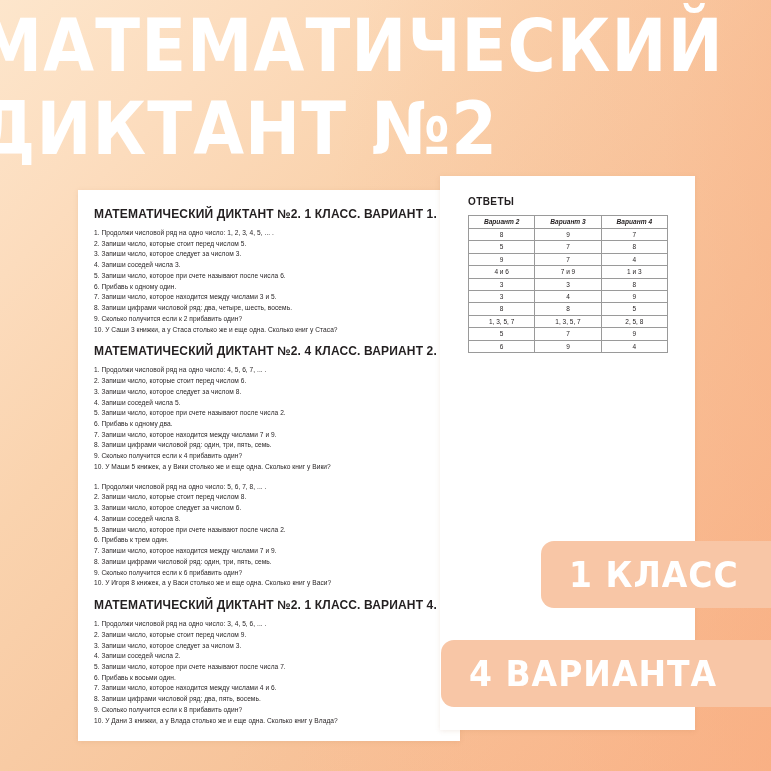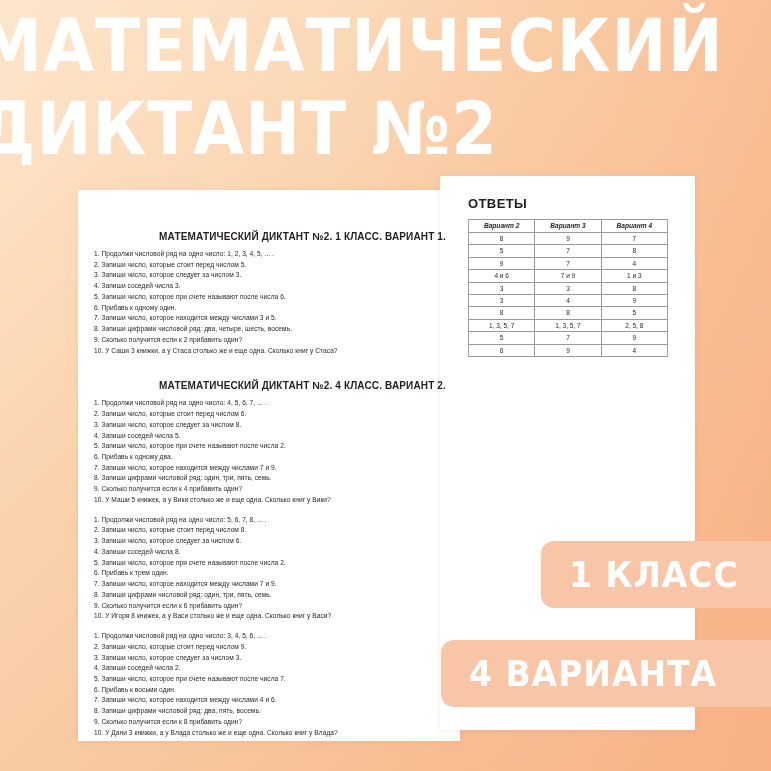--- a/index.html
+++ b/index.html
@@ -95,26 +95,25 @@
     top: 190px;
     width: 382px;
     height: 551px;
     z-index: 4;
     box-sizing: border-box;
     padding: 17px 14px 10px 16px;
     color: #231f20;
   }
   .variant-block { margin-bottom: 9px; }
   .variant-title {
-    font-size: 10px;
-    font-weight: bold;
-    text-align: right;
+    font-size: 12px;
+    font-weight: bold;
+    text-align: left;
     letter-spacing: 0.15px;
     margin-bottom: 7px;
-    margin-top: 24px;
   }
   .variant-item {
     font-size: 6.6px;
     line-height: 1.63;
     letter-spacing: 0.05px;
     white-space: nowrap;
   }
 
   
   .answers {
@@ -122,21 +121,21 @@
     left: 440px;
     top: 176px;
     width: 255px;
     height: 554px;
     z-index: 4;
     box-sizing: border-box;
     padding: 20px 24px 0 28px;
     color: #231f20;
   }
   .answers-title {
-    font-size: 13px;
+    font-size: 10px;
     font-weight: bold;
     letter-spacing: 0.4px;
     margin-bottom: 8px;
   }
   table.answers-table {
     border-collapse: collapse;
     width: 200px;
     table-layout: fixed;
   }
   table.answers-table th,
@@ -238,20 +237,21 @@
         <div class="variant-item">3. Запиши число, которое следует за числом 6.</div>
         <div class="variant-item">4. Запиши соседей числа 8.</div>
         <div class="variant-item">5. Запиши число, которое при счете называют после числа 2.</div>
         <div class="variant-item">6. Прибавь к трем один.</div>
         <div class="variant-item">7. Запиши число, которое находится между числами 7 и 9.</div>
         <div class="variant-item">8. Запиши цифрами числовой ряд: один, три, пять, семь.</div>
         <div class="variant-item">9. Сколько получится если к 6 прибавить один?</div>
         <div class="variant-item">10. У Игоря 8 книжек, а у Васи столько же и еще одна. Сколько книг у Васи?</div>
       </div>
       <div class="variant-block">
+        <div class="variant-title">МАТЕМАТИЧЕСКИЙ ДИКТАНТ №2. 1 КЛАСС. ВАРИАНТ 4.</div>
         <div class="variant-item">1. Продолжи числовой ряд на одно число: 3, 4, 5, 6, ... .</div>
         <div class="variant-item">2. Запиши число, которые стоит перед числом 9.</div>
         <div class="variant-item">3. Запиши число, которое следует за числом 3.</div>
         <div class="variant-item">4. Запиши соседей числа 2.</div>
         <div class="variant-item">5. Запиши число, которое при счете называют после числа 7.</div>
         <div class="variant-item">6. Прибавь к восьми один.</div>
         <div class="variant-item">7. Запиши число, которое находится между числами 4 и 6.</div>
         <div class="variant-item">8. Запиши цифрами числовой ряд: два, пять, восемь.</div>
         <div class="variant-item">9. Сколько получится если к 8 прибавить один?</div>
         <div class="variant-item">10. У Дани 3 книжки, а у Влада столько же и еще одна. Сколько книг у Влада?</div>

